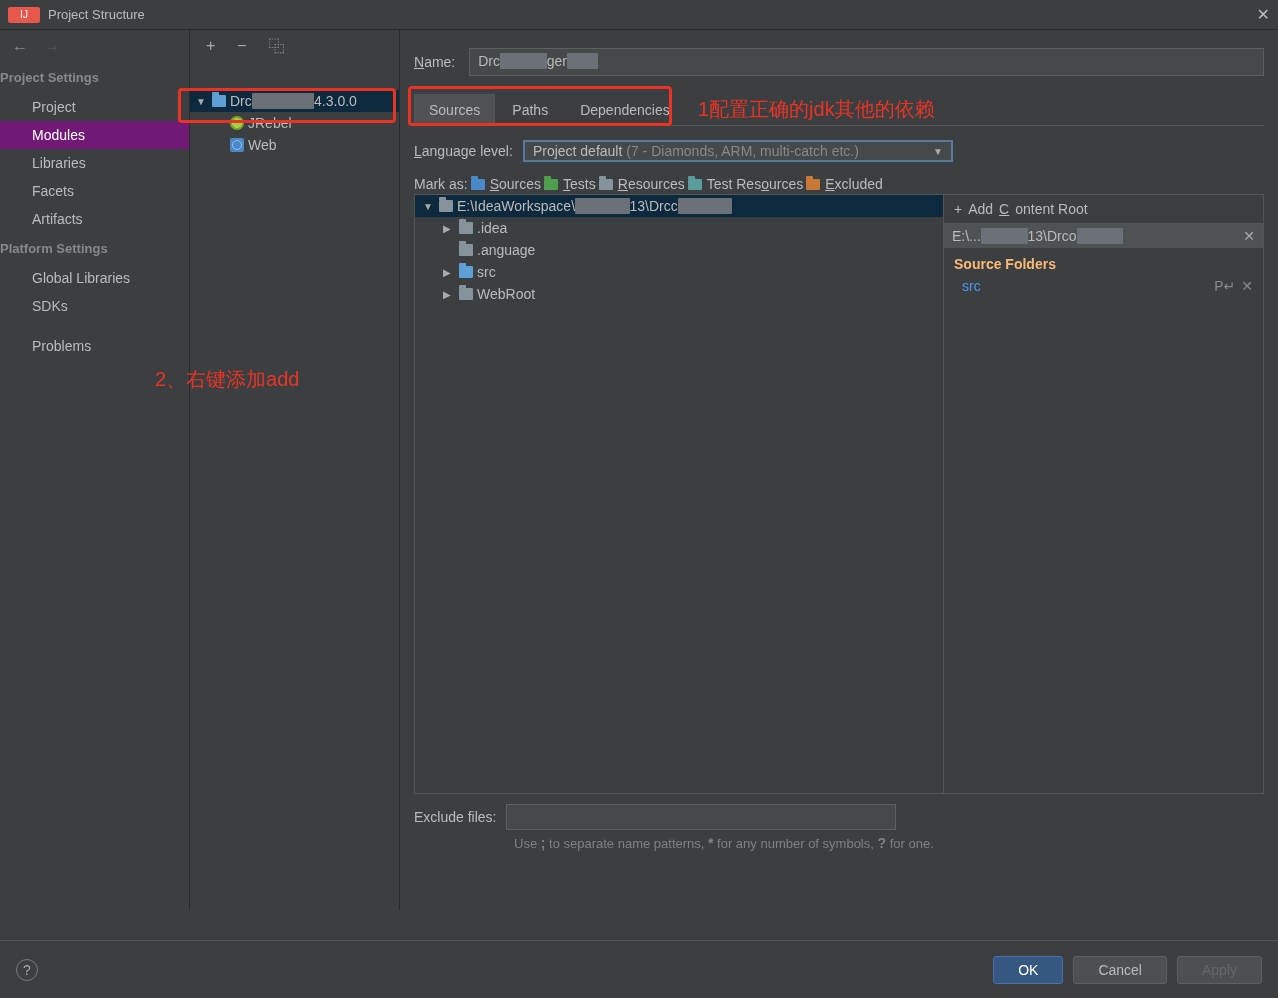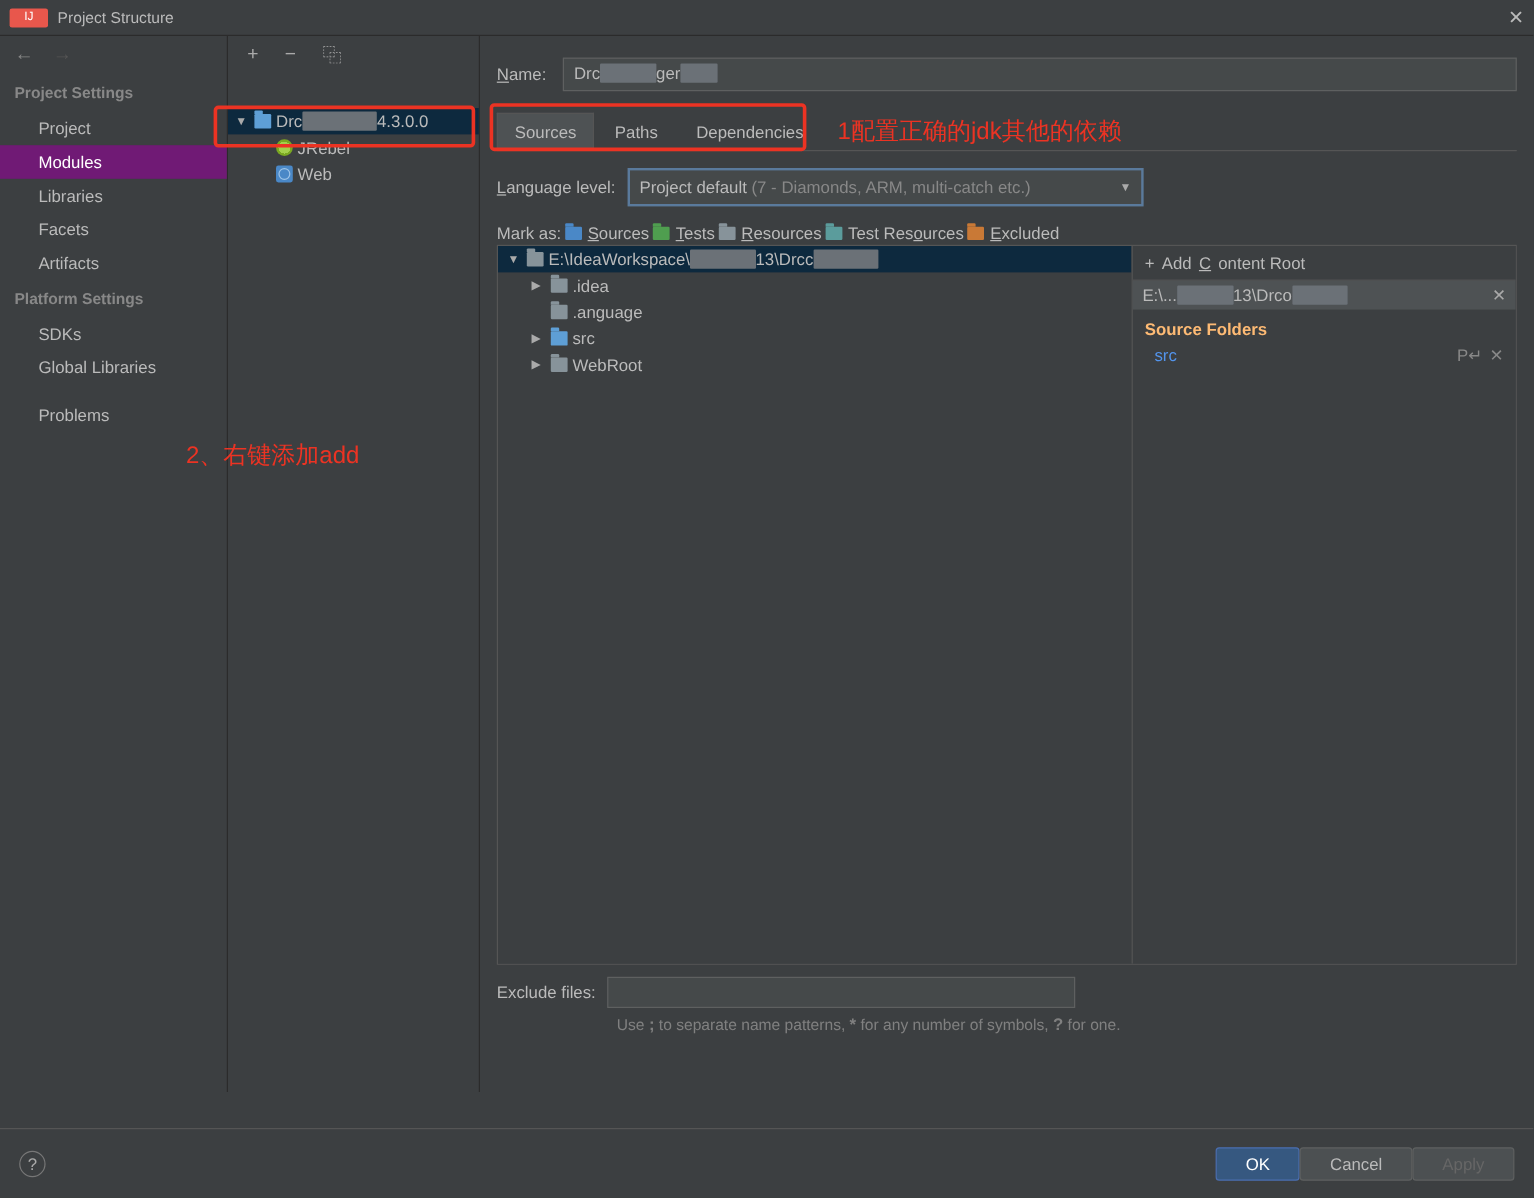--- a/index.html
+++ b/index.html
@@ -11,21 +11,21 @@
 .titlebar .title { color:#bbbbbb; font-size:13px; }
 .titlebar .close { margin-left:auto; color:#bbbbbb; font-size:16px; cursor:pointer; }
 
 
 .main { display:flex; height:880px; }
 
 
 .sidebar { width:190px; background:#3c3f41; border-right:1px solid #2b2b2b; }
 .nav-arrows { height:32px; display:flex; align-items:center; padding:0 12px; gap:16px; }
 .nav-arrows span { color:#888; cursor:pointer; font-size:16px; }
-.section-header { padding:8px 12px; color:#888; font-weight:bold; font-size:13px; }
+.section-header { padding:8px 0; color:#888; font-weight:bold; font-size:13px; }
 .nav-item { padding:6px 12px 6px 32px; color:#bbbbbb; cursor:pointer; }
 .nav-item.selected { background:#701a75; color:#fff; }
 
 
 .module-col { width:210px; background:#3c3f41; border-right:1px solid #2b2b2b; position:relative; }
 .module-toolbar { height:32px; display:flex; align-items:center; justify-content:flex-start; gap:22px; padding-left:16px; }
 .module-toolbar span { color:#aaa; cursor:pointer; font-size:16px; }
 .redbox1 { position:absolute; left:-12px; top:58px; width:218px; height:35px; border:3px solid #ec3323; border-radius:4px; pointer-events:none; }
 .tree-item { display:flex; align-items:center; padding:3px 6px; gap:4px; cursor:pointer; }
 .tree-item.selected { background:#0d293e; }
@@ -48,21 +48,21 @@
 
 .tabs-wrap { position:relative; margin-bottom:14px; }
 .redbox2 { position:absolute; left:-6px; top:-8px; width:264px; height:40px; border:3px solid #ec3323; border-radius:4px; pointer-events:none; }
 .tabs { display:flex; gap:2px; border-bottom:1px solid #555; }
 .tab { padding:7px 14px; color:#bbb; cursor:pointer; border:1px solid transparent; border-bottom:none; }
 .tab.active { background:#4e5254; border-color:#555; }
 .annotation1 { position:absolute; left:284px; top:2px; color:#ec3323; font-size:20px; font-weight:500; }
 
 .lang-row { display:flex; align-items:center; gap:10px; margin-bottom:14px;text-align:right; }
 .lang-row label { color:#bbb; }
-.lang-select { flex:0 0 430px; background:#45494a; border:2px solid #5a7a9c; color:#bbb; padding:4px 8px; height:32px; display:flex; align-items:center; justify-content:space-between; cursor:pointer; }
+.lang-select { flex:0 0 430px; background:#45494a; border:2px solid #5a7a9c; color:#bbb; padding:4px 8px; height:22px; display:flex; align-items:center; justify-content:space-between; cursor:pointer; }
 .lang-select .gray { color:#888; }
 .lang-select .arrow { color:#aaa; font-size:10px; }
 
 .markas-row { display:flex; align-items:center; gap:3px; margin-bottom:2px; }
 .markas-row label { color:#bbb; }
 .mark-btn { display:flex; align-items:center; gap:5px; color:#bbb; cursor:pointer; }
 .mini-folder { width:14px; height:11px; border-radius:1px; position:relative; }
 .mini-folder::before { content:""; position:absolute; top:-3px; left:0; width:7px; height:3px; border-radius:1px 1px 0 0; }
 .mf-blue { background:#4a88c7; } .mf-blue::before { background:#4a88c7; }
 .mf-green { background:#4f9e4f; } .mf-green::before { background:#4f9e4f; }
@@ -86,21 +86,21 @@
 
 .exclude-row { display:flex; align-items:center; gap:10px; margin-top:10px; }
 .exclude-row input { width:390px; background:#45494a; border:1px solid #5e6060; height:26px; color:#bbb; padding:0 6px; }
 .hint { color:#808080; font-size:13px; margin-left:100px; margin-top:4px; line-height:1.4; }
 
 .annotation2 { position:absolute; left:-245px; top:336px; color:#ec3323; font-size:20px; font-weight:500; white-space:nowrap; }
 
 
 .footer { position:absolute; bottom:0; left:0; right:0; height:58px; border-top:1px solid #555; display:flex; align-items:center; padding:0 16px; background:#3c3f41; }
 .help-icon { width:22px; height:22px; border:1px solid #777; border-radius:50%; display:flex; align-items:center; justify-content:center; color:#aaa; cursor:pointer; }
-.footer .btns { margin-left:auto; display:flex; }
+.footer .btns { margin-left:auto; display:flex; gap:10px; }
 .btn { padding:5px 24px; background:#4c5052; border:1px solid #5e6060; color:#bbb; cursor:pointer; border-radius:3px; }
 .btn.primary { background:#365880; border-color:#4b6eaf; color:#fff; }
 .btn.disabled { color:#666; }
 
 .u { text-decoration:underline; }
 </style>
 </head>
 <body>
 
 <div class="titlebar">
@@ -116,22 +116,22 @@
       <span>←</span>
       <span style="color:#555">→</span>
     </div>
     <div class="section-header">Project Settings</div>
     <div class="nav-item">Project</div>
     <div class="nav-item selected">Modules</div>
     <div class="nav-item">Libraries</div>
     <div class="nav-item">Facets</div>
     <div class="nav-item">Artifacts</div>
     <div class="section-header">Platform Settings</div>
+    <div class="nav-item">Global Libraries</div>
     <div class="nav-item">SDKs</div>
-    <div class="nav-item">Global Libraries</div>
     <div style="height:12px"></div>
     <div class="nav-item" style="padding-left:32px">Problems</div>
   </div>
 
   <div class="module-col">
     <div class="module-toolbar">
       <span>+</span>
       <span>−</span>
       <span>⿻</span>
     </div>

